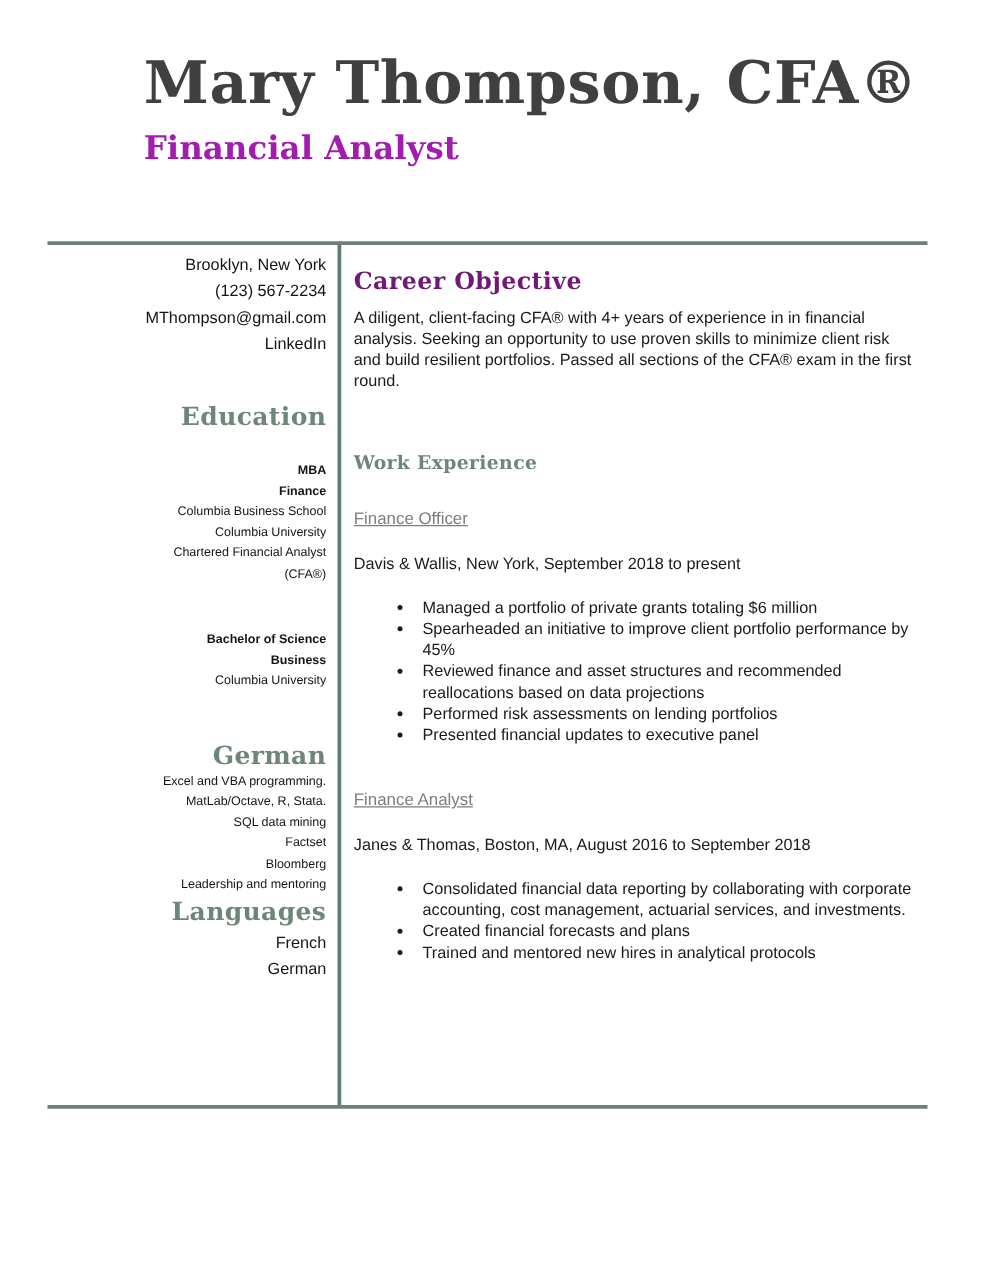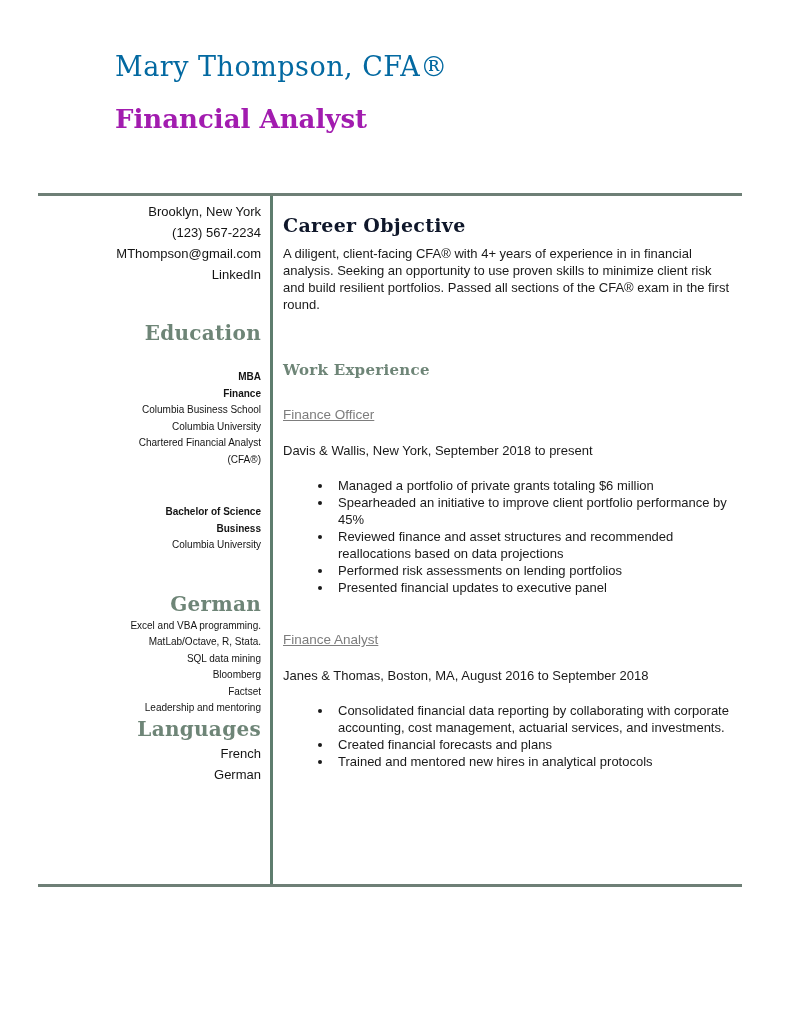--- a/index.html
+++ b/index.html
@@ -4,22 +4,22 @@
 <style>
   html,body{margin:0;padding:0;}
   body{
     width:792px;height:1024px;background:#ffffff;
     font-family:"Liberation Sans", sans-serif;color:#1a1a1a;
     position:relative;overflow:hidden;
   }
   
   .header{position:absolute;left:115px;top:44px;width:630px;}
   .name{
-    font-family:"DejaVu Serif", serif;font-weight:normal;
-    font-size:27px;line-height:46px;color:#0369a1;letter-spacing:.5px;
+    font-family:"DejaVu Serif", serif;font-weight:bold;
+    font-size:47px;line-height:46px;color:#404040;letter-spacing:.5px;
   }
   .subtitle{
     font-family:"DejaVu Serif", serif;font-weight:bold;
     font-size:26px;line-height:30px;color:#a21caf;margin-top:14px;
   }
   
   .rule{position:absolute;left:38px;width:704px;height:3px;background:#6e7f76;}
   .rule-top{top:193px;}
   .rule-bottom{top:884px;}
   
@@ -27,21 +27,21 @@
   .col-left{width:232px;text-align:right;box-sizing:border-box;padding-right:9px;}
   .v-divider{width:3px;background:#5e7d6e;height:100%;}
   .col-right{flex:1;box-sizing:border-box;padding-left:10px;}
   
   .h-side{
     font-family:"DejaVu Serif", serif;font-weight:bold;
     font-size:20px;line-height:24px;color:#6e8577;letter-spacing:.3px;
   }
   .h-main{
     font-family:"DejaVu Serif", serif;font-weight:bold;
-    font-size:19px;line-height:23px;color:#0f172a;letter-spacing:.3px;
+    font-size:19px;line-height:23px;color:#701a75;letter-spacing:.3px;
   }
   .h-sub{
     font-family:"DejaVu Serif", serif;font-weight:bold;
     font-size:15px;line-height:18px;color:#6e8577;letter-spacing:.3px;
   }
   .txt{font-size:10px;line-height:16.5px;color:#141414;}
   .txt-lg{font-size:13px;line-height:21px;color:#141414;}
   .bold{font-weight:bold;}
   .muted{color:#7d7d7d;text-decoration:underline;}
   a.link{color:#141414;cursor:pointer;}
@@ -105,22 +105,22 @@
       <div class="txt bold">Bachelor of Science</div>
       <div class="txt bold">Business</div>
       <div class="txt">Columbia University</div>
     </div>
 
     <div class="h-side skills-h">German</div>
     <div class="skills-list">
       <div class="txt">Excel and VBA programming.</div>
       <div class="txt">MatLab/Octave, R, Stata.</div>
       <div class="txt">SQL data mining</div>
+      <div class="txt">Factset</div>
       <div class="txt">Bloomberg</div>
-      <div class="txt">Factset</div>
       <div class="txt">Leadership and mentoring</div>
     </div>
 
     <div class="h-side languages-h">Languages</div>
     <div class="lang-list">
       <div class="txt-lg">French</div>
       <div class="txt-lg">German</div>
     </div>
 
   </div>

